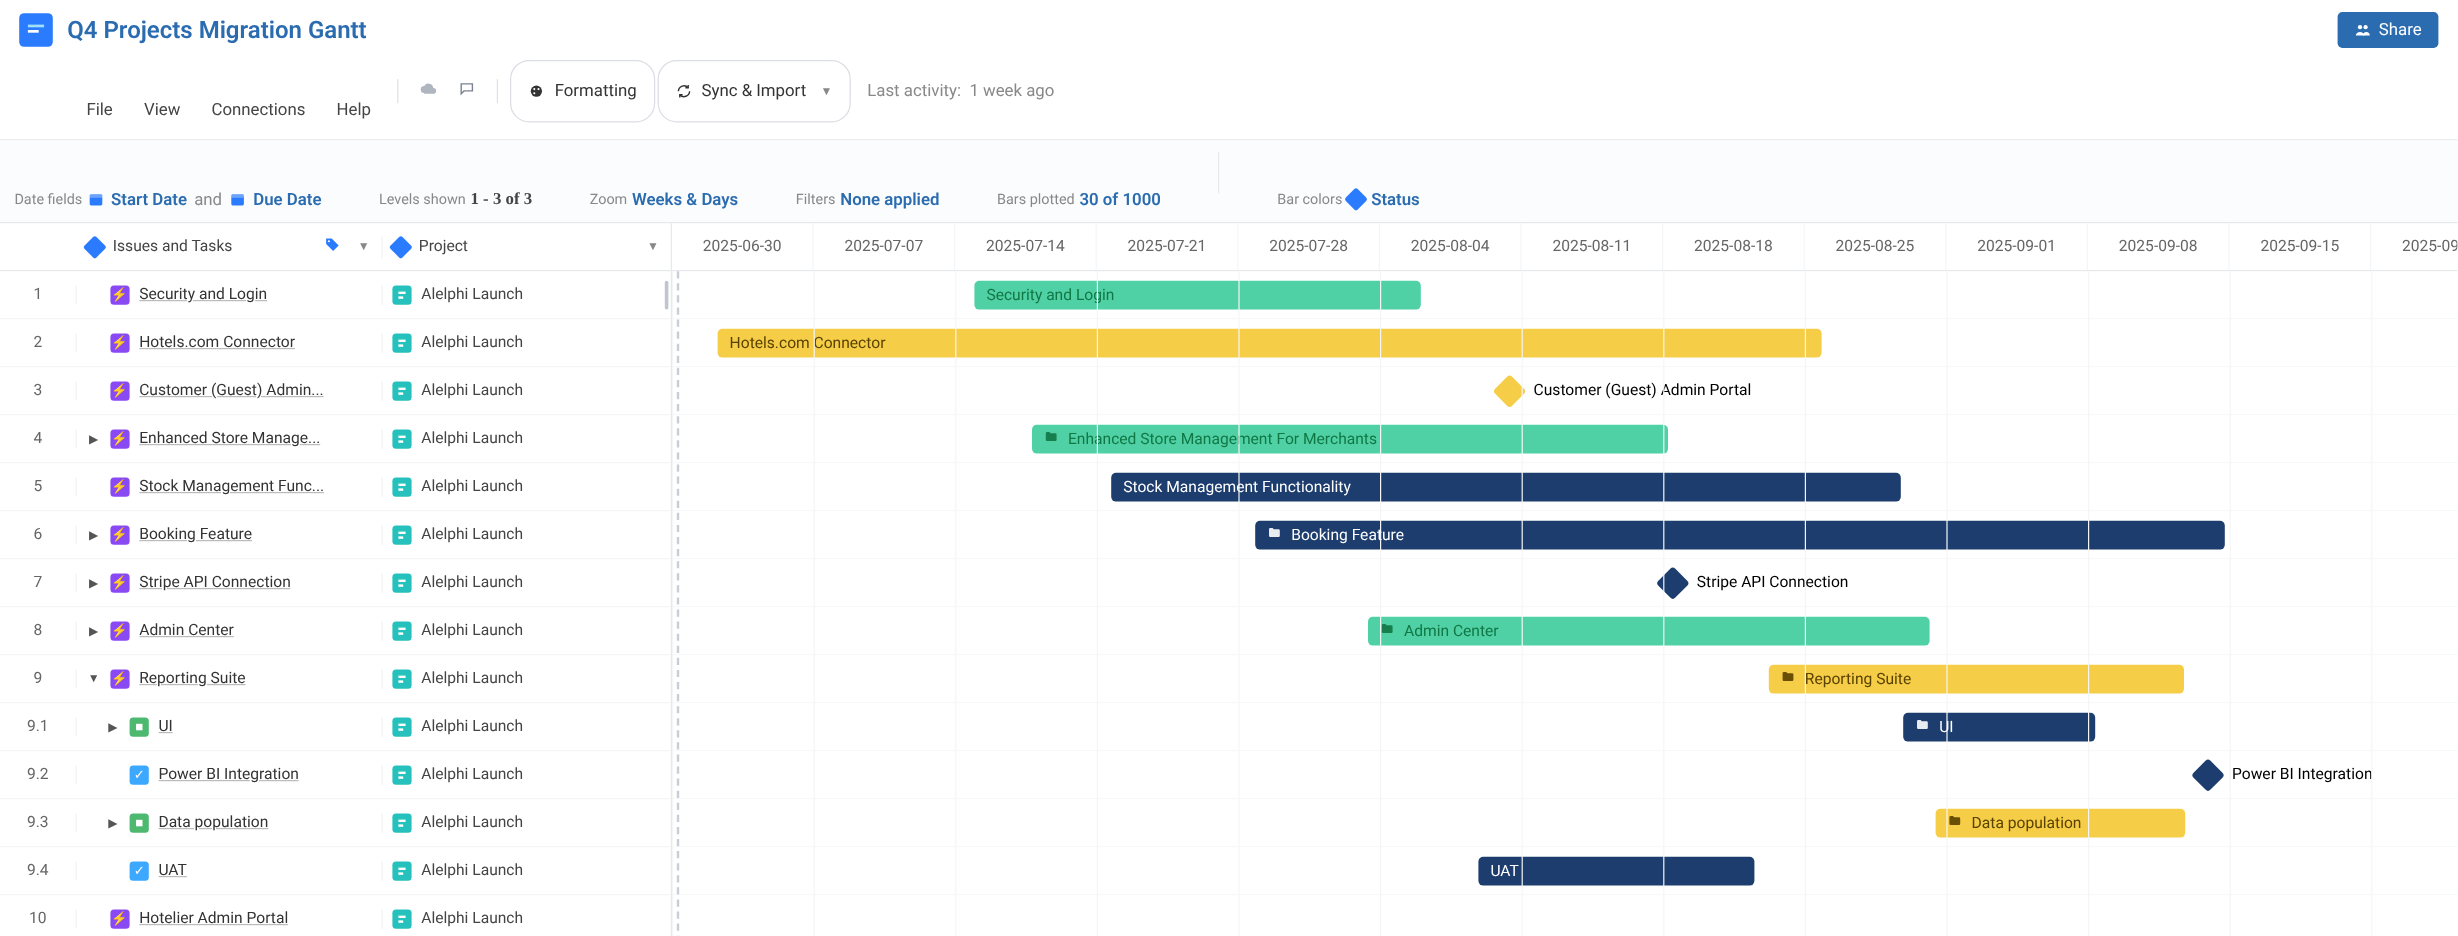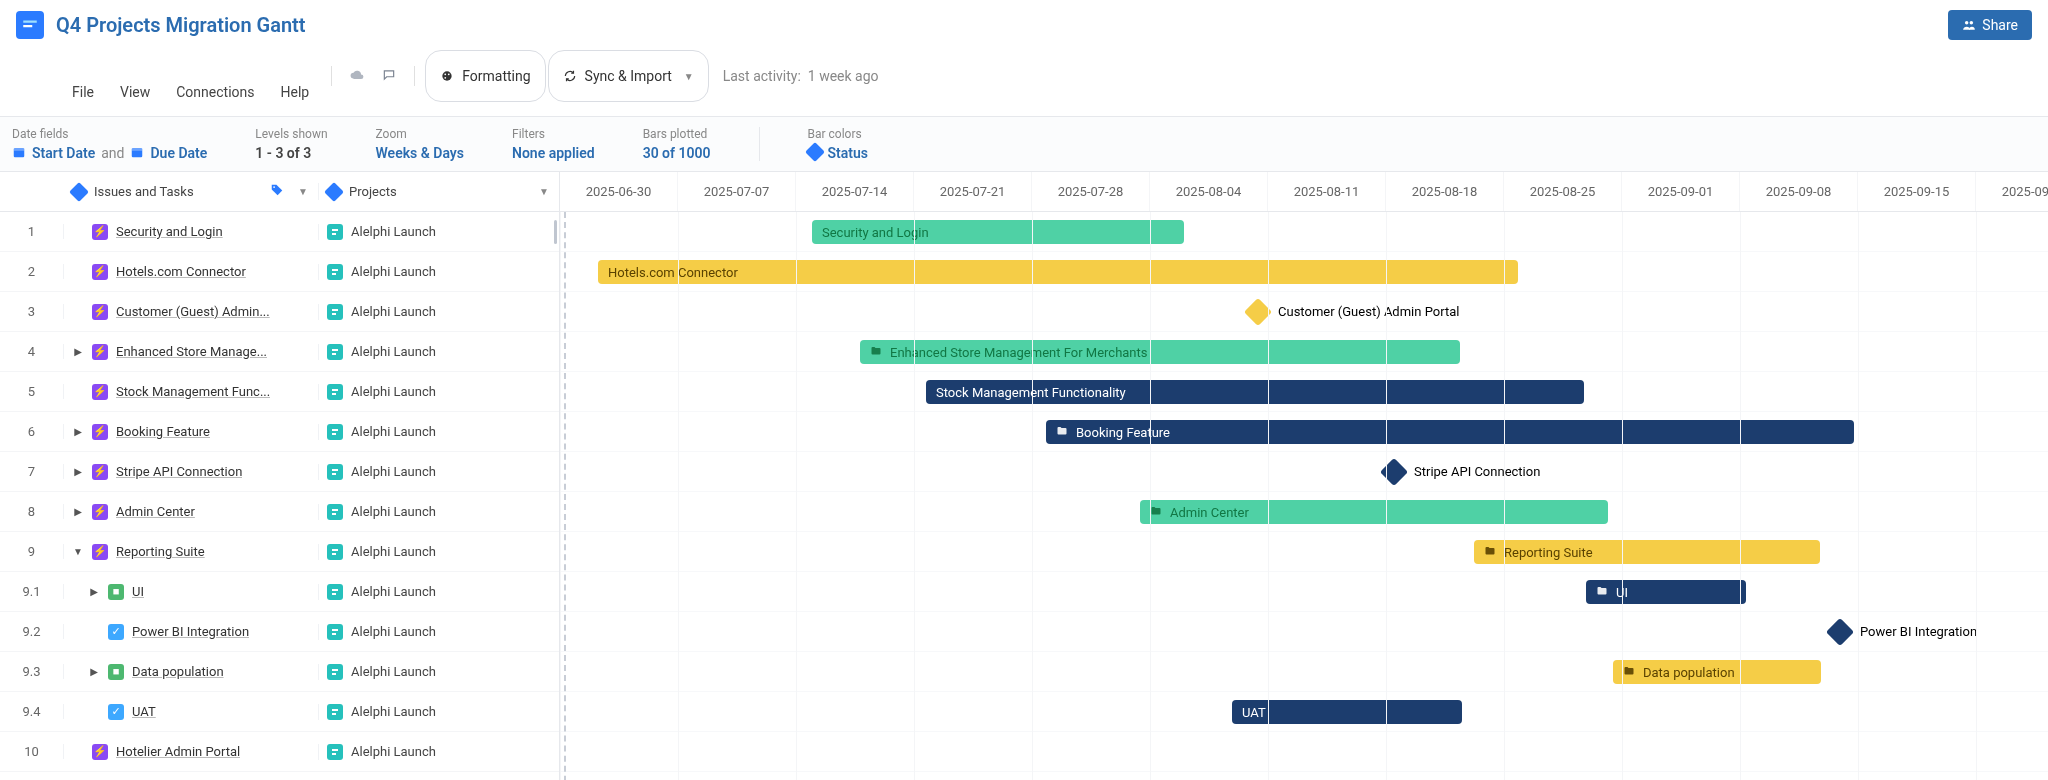--- a/index.html
+++ b/index.html
@@ -11,24 +11,24 @@
 .spacer { flex: 1; }
 .share-btn { background: #2b6cb0; color: #fff; border: none; border-radius: 4px; padding: 7px 14px; font-size: 14px; display: flex; align-items: center; gap: 6px; cursor: pointer; }
 .menubar { display: flex; align-items: center; padding: 6px 16px 10px 60px; gap: 2px; border-bottom: 1px solid #e6e8ec; }
 .menu-item { padding: 6px 12px; color: #444; cursor: pointer; font-size: 14px; margin-top: 32px; }
 .menubar .divider { width: 1px; height: 20px; background: #e0e0e0; margin: 0 8px; }
 .icon-btn { padding: 6px 8px; color: #a0a6b0; cursor: pointer; }
 .pill { display: flex; align-items: center; gap: 8px; border: 1px solid #dadde3; border-radius: 16px; padding: 17px 14px; font-size: 14px; color: #333; cursor: pointer; }
 .pill .caret { color: #888; font-size: 10px; margin-left: 4px; }
 .last-activity { color: #888; font-size: 14px; margin-left: 12px; }
 .config-bar { display: flex; align-items: flex-start; padding: 10px 12px; gap: 48px; border-bottom: 1px solid #e6e8ec; background: #fbfcfd; }
-.cfg { display: flex; flex-direction: column; gap: 4px; }
+.cfg { display: flex; flex-direction: row; gap: 4px; margin-top: 32px; }
 .cfg-label { font-size: 12px; color: #888; }
 .cfg-val { font-size: 14px; font-weight: 600; color: #2b6cb0; display: flex; gap: 6px; }
-.cfg-val.plain { color: #444; }
+.cfg-val.plain { color: #444; font-family: Liberation Serif, serif; }
 .cfg-divider { width: 1px; height: 34px; background: #e6e8ec; }
 .gantt-wrap { display: flex; position: relative; }
 .left-pane { flex: 0 0 560px; border-right: 1px solid #e6e8ec; position: relative; }
 .resize-handle { position: absolute; right: 2px; top: 48px; width: 3px; height: 24px; background: #c0c6d0; border-radius: 2px; }
 .right-pane { flex: 1; overflow: hidden; position: relative; }
 .col-header-row { display: flex; height: 40px; border-bottom: 1px solid #e6e8ec; align-items: center; font-size: 13px; color: #444; }
 .col-num { width: 64px; flex: 0 0 64px; border-right: 1px solid #f0f2f5; }
 .col-issues { flex: 1; display: flex; align-items: center; gap: 8px; padding-left: 8px; border-right: 1px solid #f0f2f5; }
 .col-project { width: 240px; flex: 0 0 240px; display: flex; align-items: center; gap: 8px; padding-left: 8px; }
 .diamond { width: 14px; height: 14px; transform: rotate(45deg); border-radius: 2px; display: inline-block; }
@@ -181,21 +181,21 @@
         <span class="tag-icon">
           <svg class="ic" viewBox="0 0 24 24" fill="#2b7bff">
               <path d="M3 3h8l10 10-8 8L3 11V3z"></path>
               <circle cx="7" cy="7" r="1.5" fill="#fff"></circle>
             </svg>
         </span>
         <span class="caret-down">▼</span>
       </div>
       <div class="col-project">
         <span class="diamond blue"></span>
-        <span>Projects</span>
+        <span>Project</span>
         <span class="caret-down" style="margin-left:auto">▼</span>
       </div>
     </div>
     <div id="left-rows">
         <div class="row">
           <div class="col-num">1</div>
           <div class="col-issues indent-0">
             <span class="expand"></span>
             <span class="type-badge type-epic">⚡</span>
             <span class="link">Security and Login</span>
@@ -491,21 +491,21 @@
         <div class="gantt-row">
           <div class="bar yellow" style="left: 38px; width: 920px;">
             <span>Hotels.com Connector</span>
           </div>
         </div>
         <div class="gantt-row">
           <div class="milestone yellow" style="left: 688px;"></div>
           <div class="milestone-label" style="left: 718px;">Customer (Guest) Admin Portal</div>
         </div>
         <div class="gantt-row">
-          <div class="bar green" style="left: 300px; width: 600px;">
+          <div class="bar green" style="left: 300px; width: 530px;">
             <span class="folder"><svg width="12" height="12" viewBox="0 0 24 24" fill="currentColor">
                 <path d="M3 6a2 2 0 012-2h4l2 2h8a2 2 0 012 2v9a2 2 0 01-2 2H5a2 2 0 01-2-2V6z"></path>
               </svg></span>
             <span>Enhanced Store Management For Merchants</span>
           </div>
         </div>
         <div class="gantt-row">
           <div class="bar navy" style="left: 366px; width: 658px;">
             <span>Stock Management Functionality</span>
           </div>

